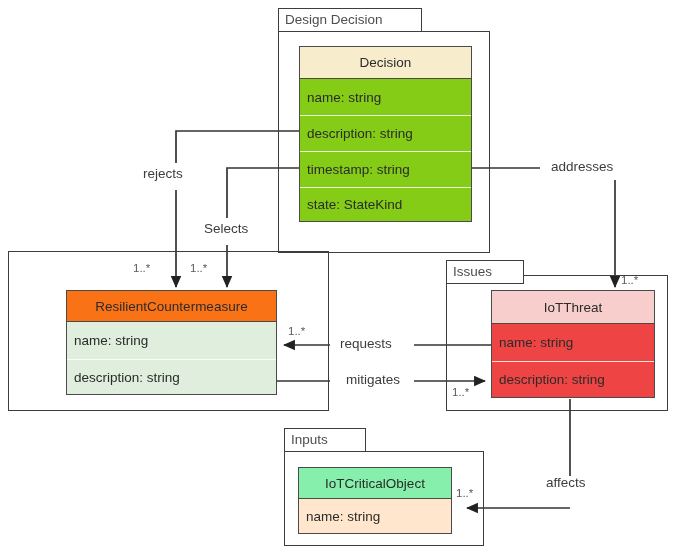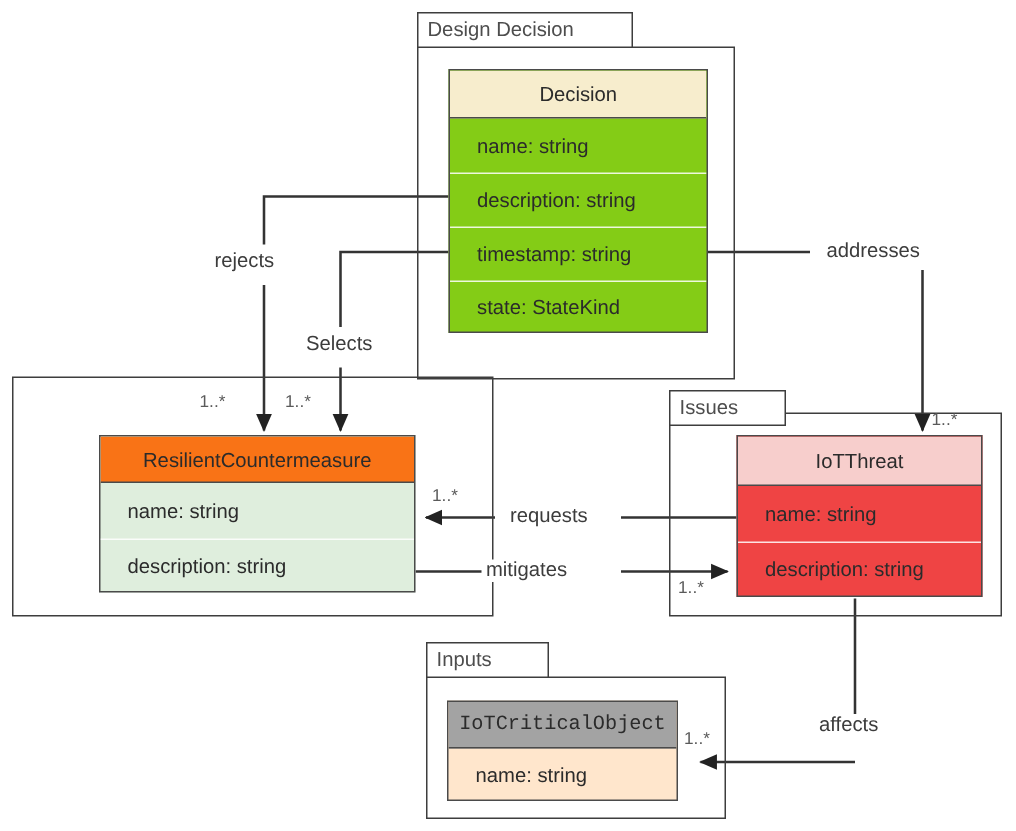--- a/index.html
+++ b/index.html
@@ -63,21 +63,21 @@
     justify-content: center;
     border-bottom: 1.4px solid #4a4a4a;
   }
   .uml-attr {
     box-sizing: border-box;
     width: 100%;
     font-size: 13.5px;
     color: #2b2b2b;
     display: flex;
     align-items: center;
-    padding-left: 18px;
+    padding-left: 7px;
   }
   .uml-attr + .uml-attr {
     border-top: 1px solid rgba(255,255,255,0.85);
   }
 
   
 
   
   .edge-label {
     position: absolute;
@@ -185,37 +185,37 @@
     </div>
     <div class="uml-attr" style="height:37px;">
         <span>name: string</span>
       </div>
     <div class="uml-attr" style="height:36px;">
         <span>description: string</span>
       </div>
   </div>
 
   <div class="uml-class" style="left:298px; top:467px; width:154px; height:67px; background:#ffe6cc;">
-    <div class="uml-title" style="height:31px; background:#a3a3a3;font-family:Liberation Mono, monospace;">
+    <div class="uml-title" style="height:31px; background:#86efac;">
       <span>IoTCriticalObject</span>
     </div>
     <div class="uml-attr" style="height:34px;">
         <span>name: string</span>
       </div>
   </div>
 
   <div class="edge-label" style="left:140px; top:167px;"><span>rejects</span></div>
 
   <div class="edge-label" style="left:201px; top:222px;"><span>Selects</span></div>
 
   <div class="edge-label" style="left:548px; top:160px;"><span>addresses</span></div>
 
   <div class="edge-label" style="left:337px; top:337px;"><span>requests</span></div>
 
-  <div class="edge-label" style="left:321px; top:373px;"><span>mitigates</span></div>
+  <div class="edge-label" style="left:343px; top:373px;"><span>mitigates</span></div>
 
   <div class="edge-label" style="left:543px; top:476px;"><span>affects</span></div>
 
   <div class="mult-label" style="left:133px; top:262px;"><span>1..*</span></div>
 
   <div class="mult-label" style="left:190px; top:262px;"><span>1..*</span></div>
 
   <div class="mult-label" style="left:621px; top:274px;"><span>1..*</span></div>
 
   <div class="mult-label" style="left:288px; top:325px;"><span>1..*</span></div>

